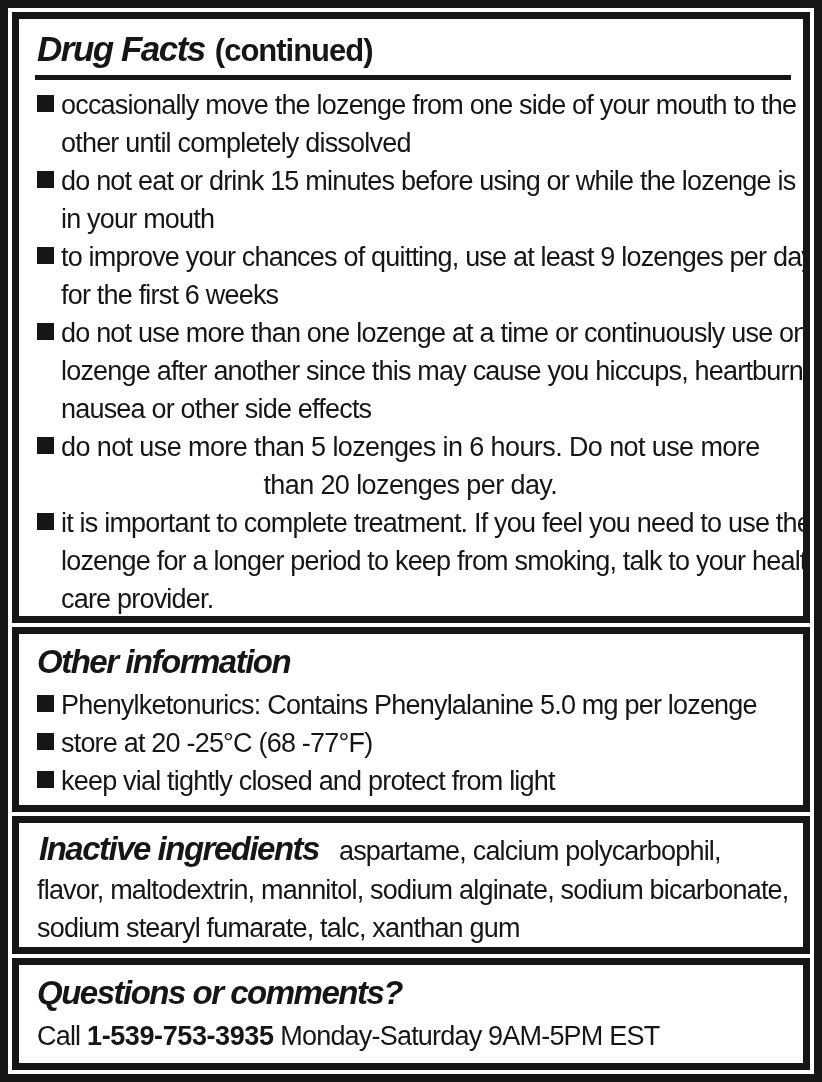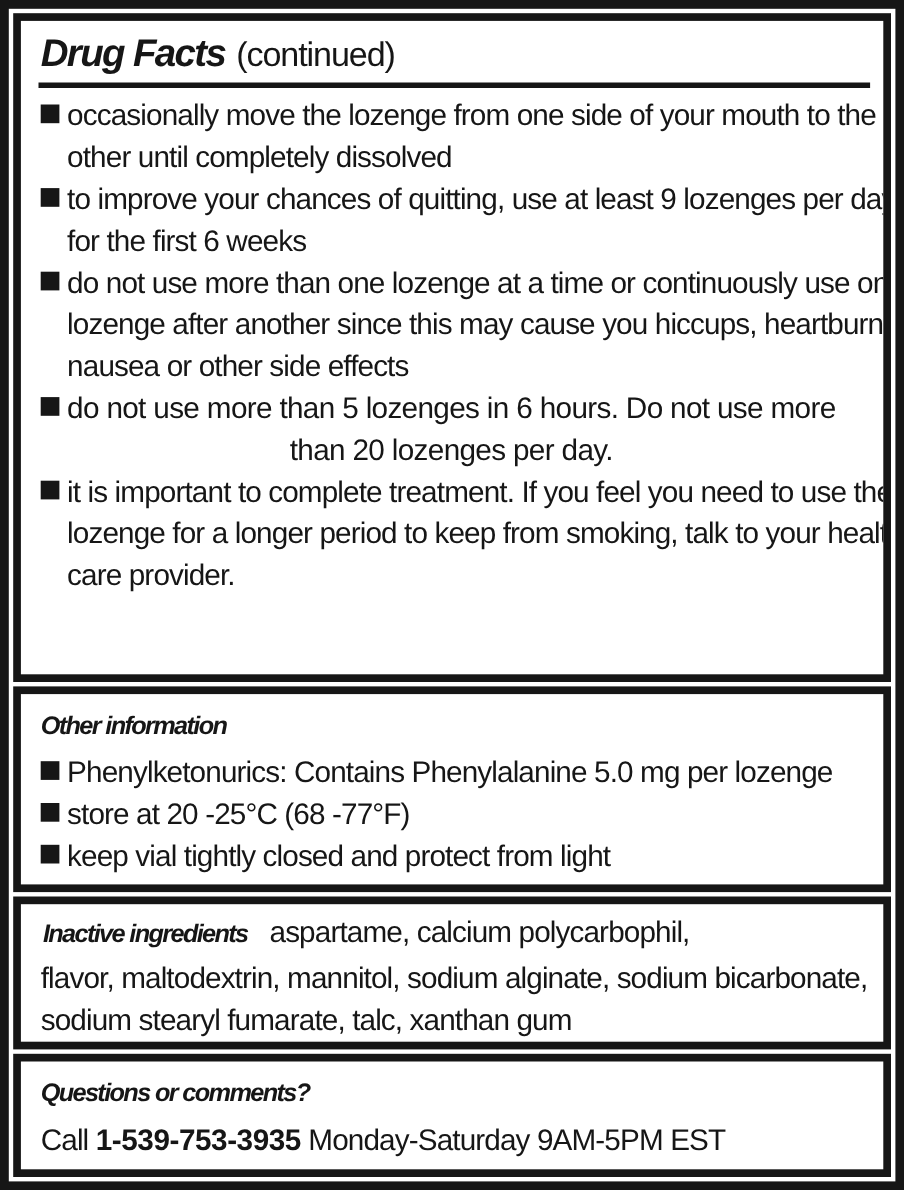--- a/index.html
+++ b/index.html
@@ -35,29 +35,29 @@
   .sec-other    { height: 187px; }
   .sec-inactive { height: 139px; }
   .sec-questions{ flex: 0 0 auto; min-height: 96px; }
 
   .title-row { display: flex; align-items: baseline; margin: 2px 0 4px 2px; text-align: right; }
   .title-main {
     font-size: 35px; font-weight: bold; font-style: italic;
     letter-spacing: -1.5px; line-height: 44px;
   }
   .title-cont {
-    font-size: 31px; font-weight: normal; font-style: normal;
+    font-size: 31px; font-weight: bold; font-style: normal;
     letter-spacing: -1px; margin-left: 10px;
   }
   .title-divider {
     height: 5px; background: #161616; border: none; margin: 2px 0 6px 0;
   }
 
   .heading {
-    font-size: 23px; font-weight: bold; font-style: italic;
+    font-size: 33px; font-weight: bold; font-style: italic;
     letter-spacing: -1.5px; line-height: 44px;
     margin: 2px 0 2px 2px;
   }
   .heading.inline { display: inline; margin-right: 20px; line-height: 44px; }
 
   .body-text { font-size: 27px; letter-spacing: -0.8px; line-height: 38px; }
 
   ul.bullets { list-style: none; margin: 0; padding: 0; }
   li.bullet-item { display: flex; align-items: flex-start; }
   .sq {
@@ -83,20 +83,25 @@
       <div class="title-row">
         <span class="title-main">Drug Facts</span>
         <span class="title-cont">(continued)</span>
       </div>
       <hr class="title-divider">
       <ul class="bullets body-text">
         <li class="bullet-item">
           <span class="sq"></span>
           <span class="bullet-text">occasionally move the lozenge from one side of your mouth to the
 other until completely dissolved</span>
+        </li>
+        <li class="bullet-item">
+          <span class="sq"></span>
+          <span class="bullet-text">do not eat or drink 15 minutes before using or while the lozenge is
+in your mouth</span>
         </li>
         <li class="bullet-item">
           <span class="sq"></span>
           <span class="bullet-text">to improve your chances of quitting, use at least 9 lozenges per day
 for the first 6 weeks</span>
         </li>
         <li class="bullet-item">
           <span class="sq"></span>
           <span class="bullet-text">do not use more than one lozenge at a time or continuously use one
 lozenge after another since this may cause you hiccups, heartburn,

